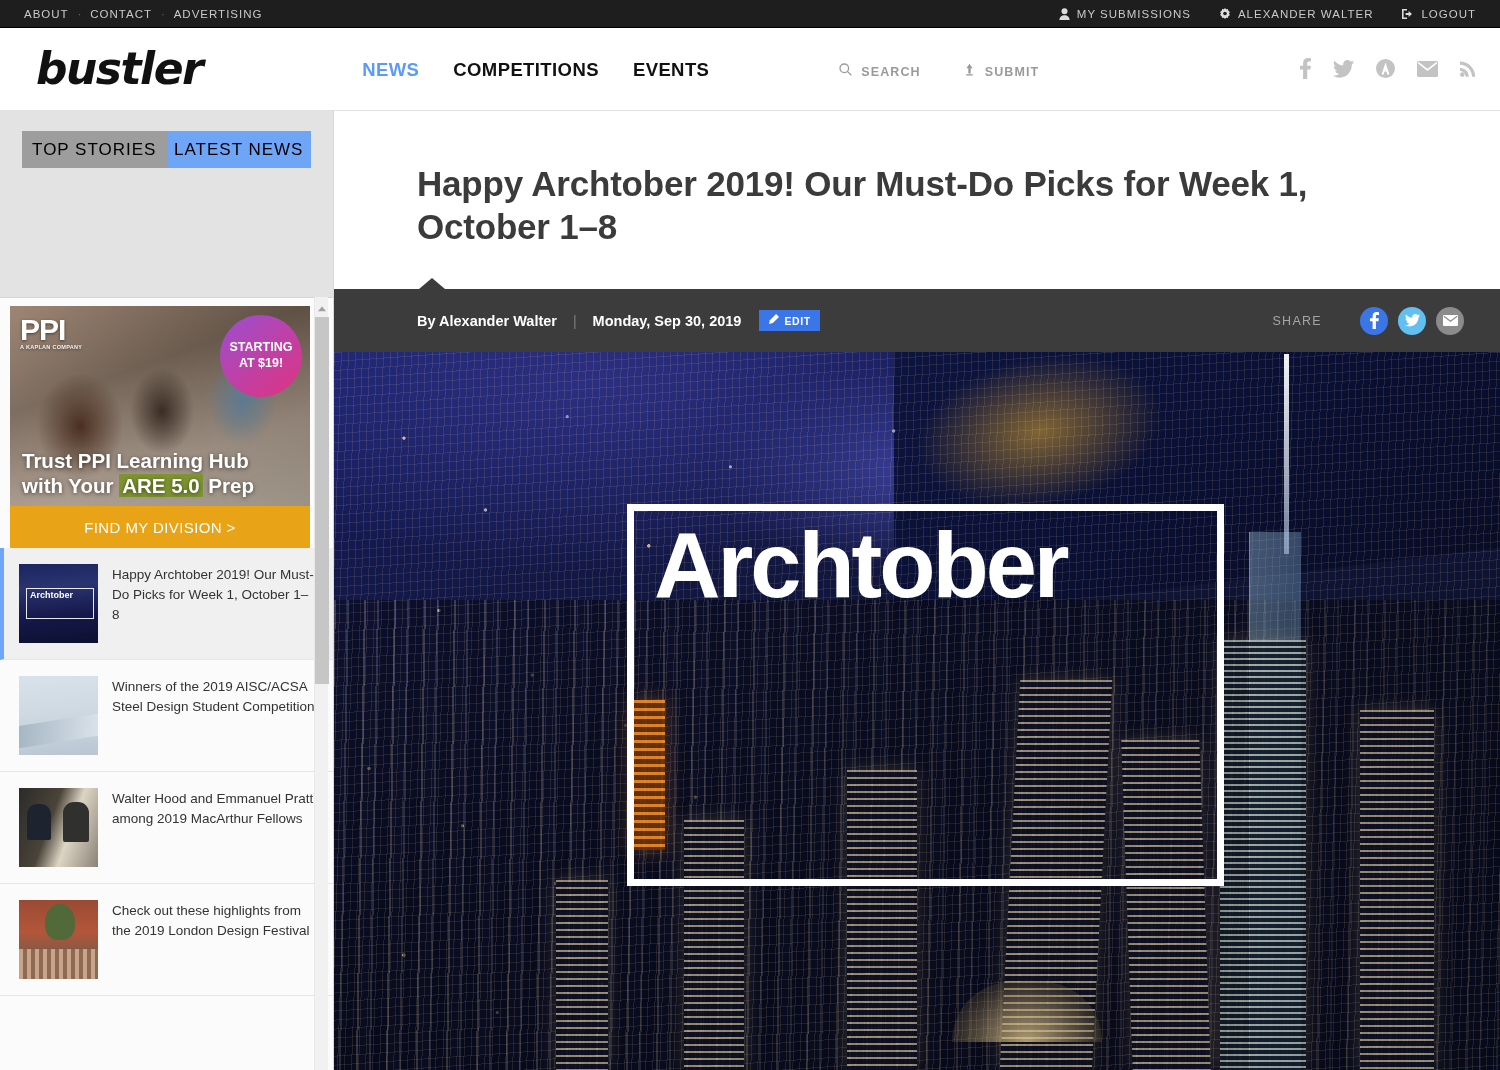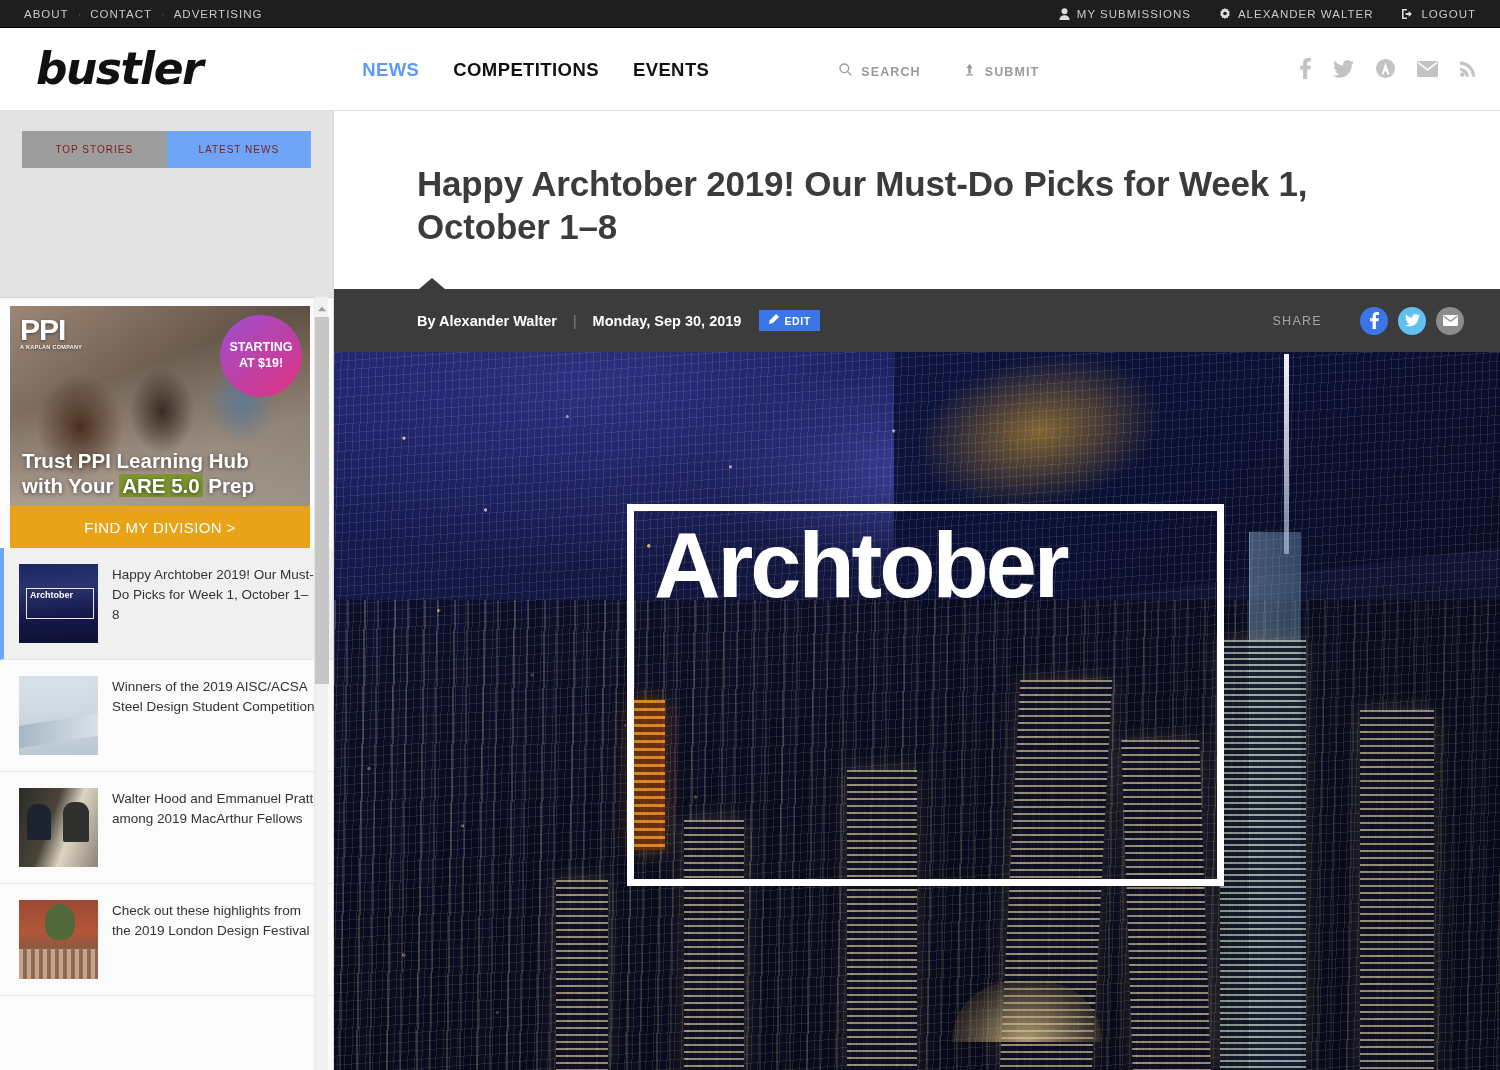--- a/index.html
+++ b/index.html
@@ -117,22 +117,22 @@
     overflow: hidden;
   }
   .side-tabs {
     display: flex;
     padding: 20px 22px 17px 22px;
   }
   .side-tab {
     flex: 1;
     height: 37px;
     display: flex; align-items: center; justify-content: center;
-    font-size: 10px; letter-spacing: 1.0px;
-    color: #7f1d1d; cursor: pointer; white-space: nowrap;
+    font-size: 17px; letter-spacing: 1.0px;
+    color: #000000; cursor: pointer; white-space: nowrap;
   }
   .side-tab.grey { background: #9d9d9d; }
   .side-tab.blue { background: #6ea5f7; }
 
   .side-scroll {
     position: absolute;
     top: 186px; left: 0; right: 0; bottom: 0;
     background: #fbfbfb;
     overflow: hidden;
     border-top: 1px solid #d5d5d5;

